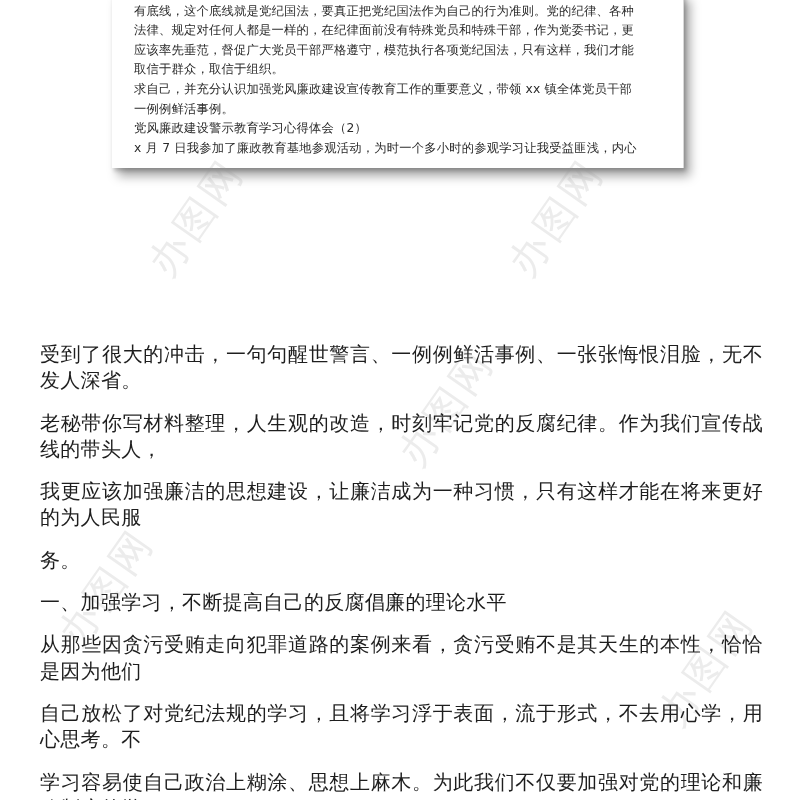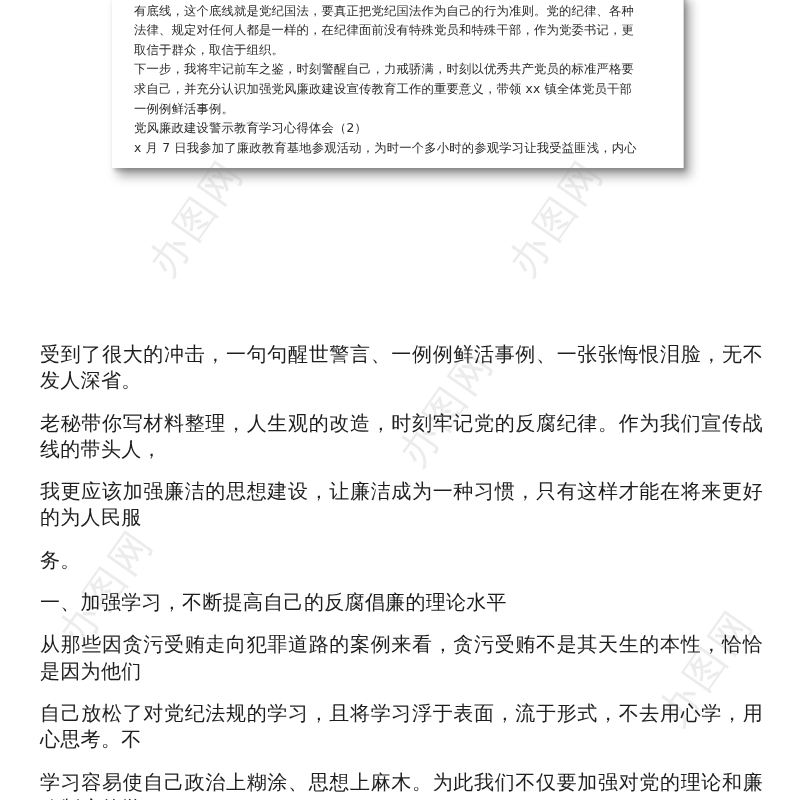--- a/index.html
+++ b/index.html
@@ -74,22 +74,22 @@
 </head>
 <body>
 
 <div class="page">
 
   <div class="preview-card">
     <div class="preview-text" style="top:-10px;">
       <p>身边人的留言，只有这样才能做到顺境时不飘然，逆境时不消沉。我们做事、做官、做人要</p>
       <p>有底线，这个底线就是党纪国法，要真正把党纪国法作为自己的行为准则。党的纪律、各种</p>
       <p>法律、规定对任何人都是一样的，在纪律面前没有特殊党员和特殊干部，作为党委书记，更</p>
+      <p>应该率先垂范，督促广大党员干部严格遵守，模范执行各项党纪国法，只有这样，我们才能</p>
       <p>取信于群众，取信于组织。</p>
-      <p>下一步，我将牢记前车之鉴，时刻警醒自己，力戒骄满，时刻以优秀共产党员的标准严格要</p>
       <p>求自己，并充分认识加强党风廉政建设宣传教育工作的重要意义，带领 xx 镇全体党员干部</p>
       <p>一例例鲜活事例。</p>
       <p>党风廉政建设警示教育学习心得体会（2）</p>
       <p>x 月 7 日我参加了廉政教育基地参观活动，为时一个多小时的参观学习让我受益匪浅，内心</p>
     </div>
   </div>
 
   <div class="watermark" style="left:130px; top:190px;">办图网</div>
   <div class="watermark" style="left:490px; top:190px;">办图网</div>
   <div class="watermark" style="left:40px; top:560px;">办图网</div>

